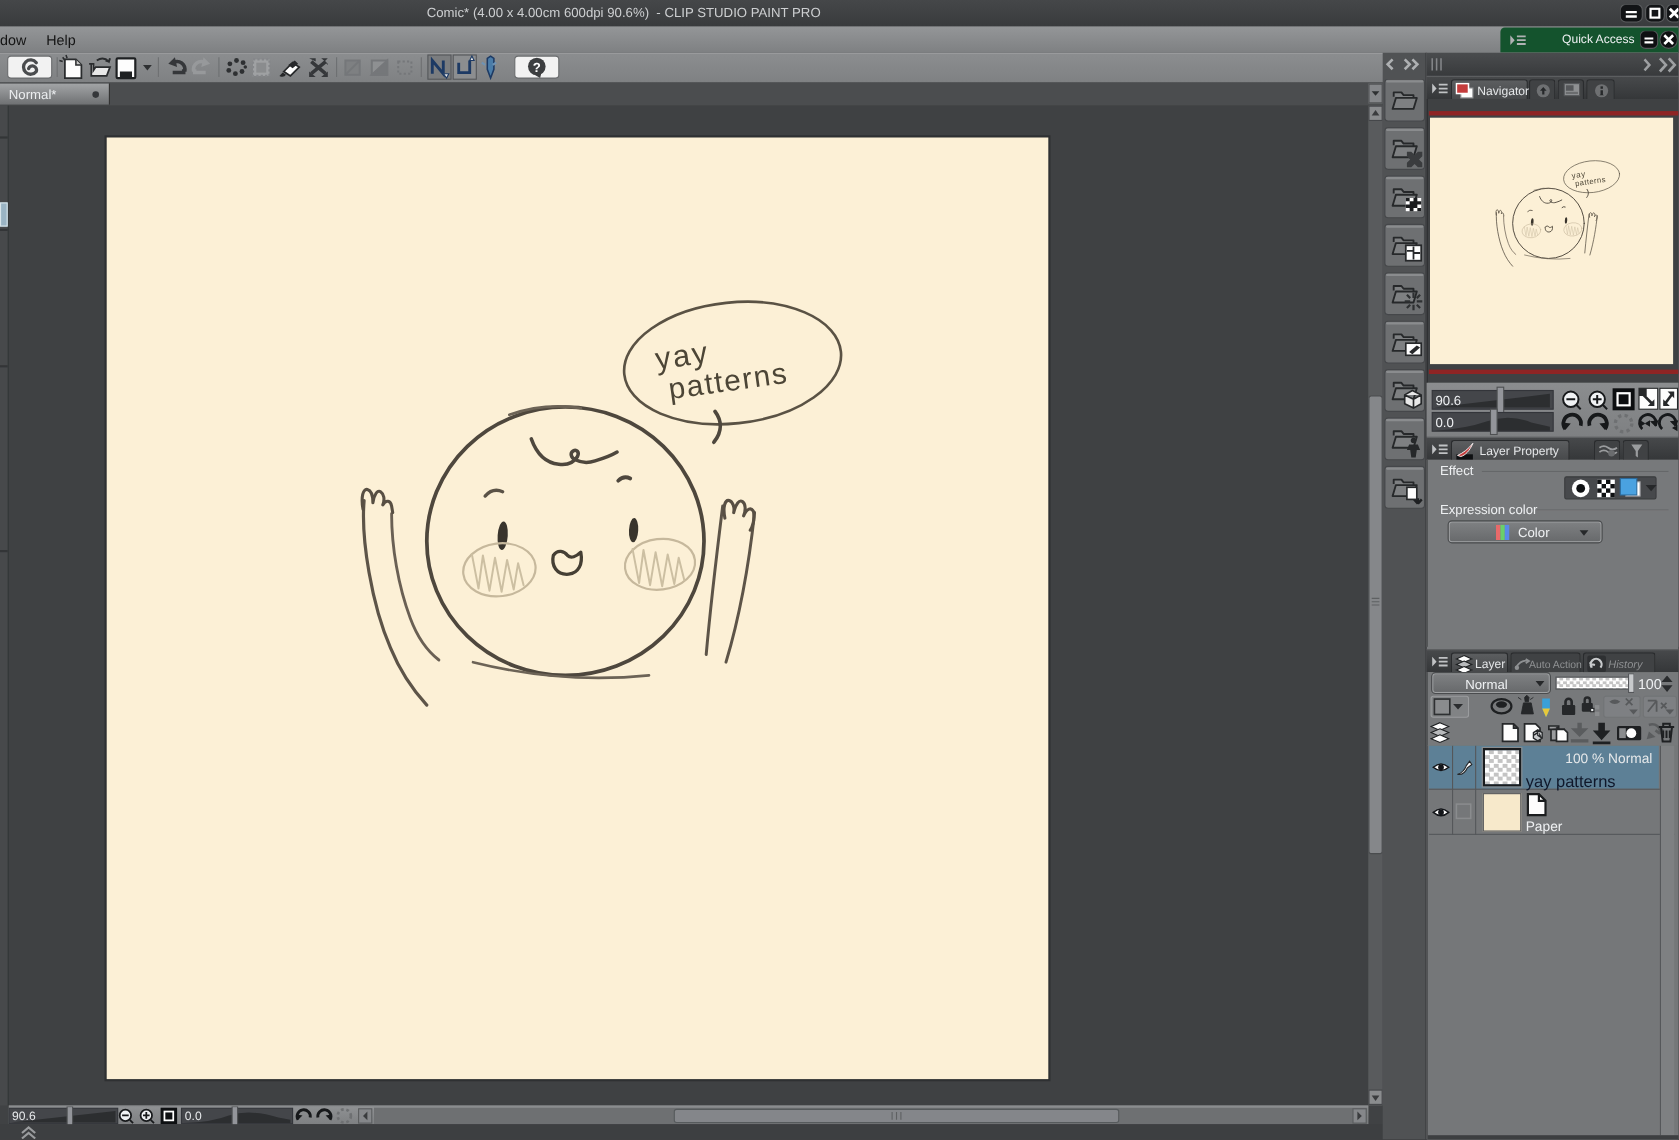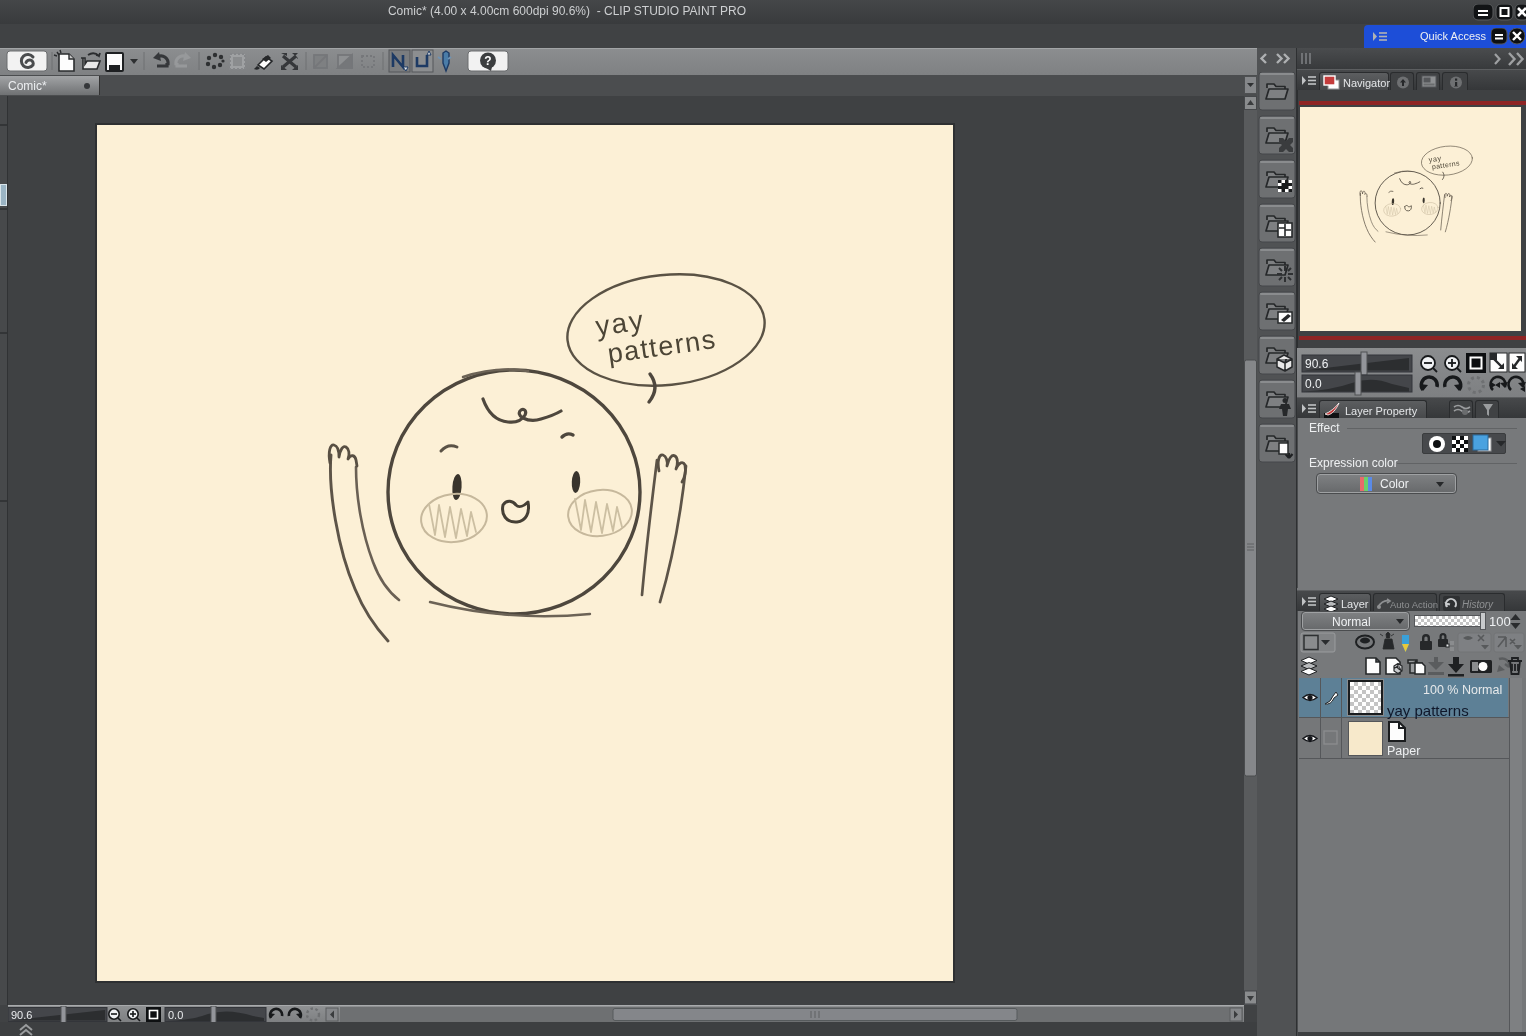--- a/index.html
+++ b/index.html
@@ -84,22 +84,26 @@
     <svg style="position:absolute;left:1473px;top:4px;" width="53" height="17">
       <rect x="0" y="0" width="20" height="16" rx="5" fill="#121416" stroke="#5a5c5e"></rect>
       <path d="M5,7 h10 M5,11 h10" stroke="#fff" stroke-width="2.2"></path>
       <rect x="23" y="0" width="17" height="16" rx="5" fill="#121416" stroke="#5a5c5e"></rect>
       <rect x="27.5" y="4" width="8" height="8" fill="none" stroke="#fff" stroke-width="2"></rect>
       <rect x="42" y="0" width="14" height="16" rx="5" fill="#121416" stroke="#5a5c5e"></rect>
       <path d="M45,4 l8,8 m0,-8 l-8,8" stroke="#fff" stroke-width="2.6"></path>
     </svg>
   </div>
 
-
-  <div class="abs" id="qahead" style="left:1364px;top:25px;width:162px;height:23px;background:#1d4ed8;border-radius:4px 0 0 0;">
+  <div class="abs" id="menubar">
+    <span style="left:0px;">dow</span>
+    <span style="left:42px;">Help</span>
+  </div>
+
+  <div class="abs" id="qahead" style="left:1364px;top:25px;width:162px;height:23px;background:#14532d;border-radius:4px 0 0 0;">
     <svg style="position:absolute;left:8px;top:5px;" width="16" height="13">
         <path d="M1,2 l4,4.5 l-4,4.5 z" fill="#b0b2b4"></path>
         <g stroke="#b0b2b4" stroke-width="1.6">
           <line x1="7" y1="3" x2="15" y2="3"></line>
           <line x1="7" y1="6.5" x2="15" y2="6.5"></line>
           <line x1="7" y1="10" x2="15" y2="10"></line>
         </g>
       </svg>
     <div class="abs wtxt" style="left:56px;top:5px;font-size:11px;">Quick Access</div>
     <svg style="position:absolute;left:127px;top:3px;" width="34" height="17">
@@ -181,21 +185,21 @@
 
       <rect x="468" y="2" width="40" height="20" rx="3" fill="#f2f2f2" stroke="#6a6c6e"></rect>
       <circle cx="488" cy="11.5" r="8" fill="#3c3e40"></circle>
       <path d="M492,18 l-1,4 l-5,-3 z" fill="#3c3e40"></path>
       <text x="488" y="16" font-size="12" font-weight="bold" fill="#fff" text-anchor="middle" font-family="Liberation Sans, sans-serif">?</text>
     </svg>
   </div>
 
   <div class="abs" id="tabbar">
     <div class="abs" id="doctab">
-        <span style="position:absolute;left:8px;top:3px;">Comic*</span>
+        <span style="position:absolute;left:8px;top:3px;">Normal*</span>
         <span class="dot"></span>
       </div>
   </div>
 
   <div class="abs" id="leftstrip">
     <div class="abs" style="left:0;top:28px;width:7px;height:2px;background:#333537;"></div>
     <div class="abs" style="left:0;top:88px;width:7px;height:22px;background:#9ab4c4;border:1px solid #d8e4ea;"></div>
     <div class="abs" style="left:0;top:112px;width:7px;height:2px;background:#333537;"></div>
     <div class="abs" style="left:0;top:236px;width:7px;height:2px;background:#333537;"></div>
     <div class="abs" style="left:0;top:404px;width:7px;height:2px;background:#333537;"></div>

